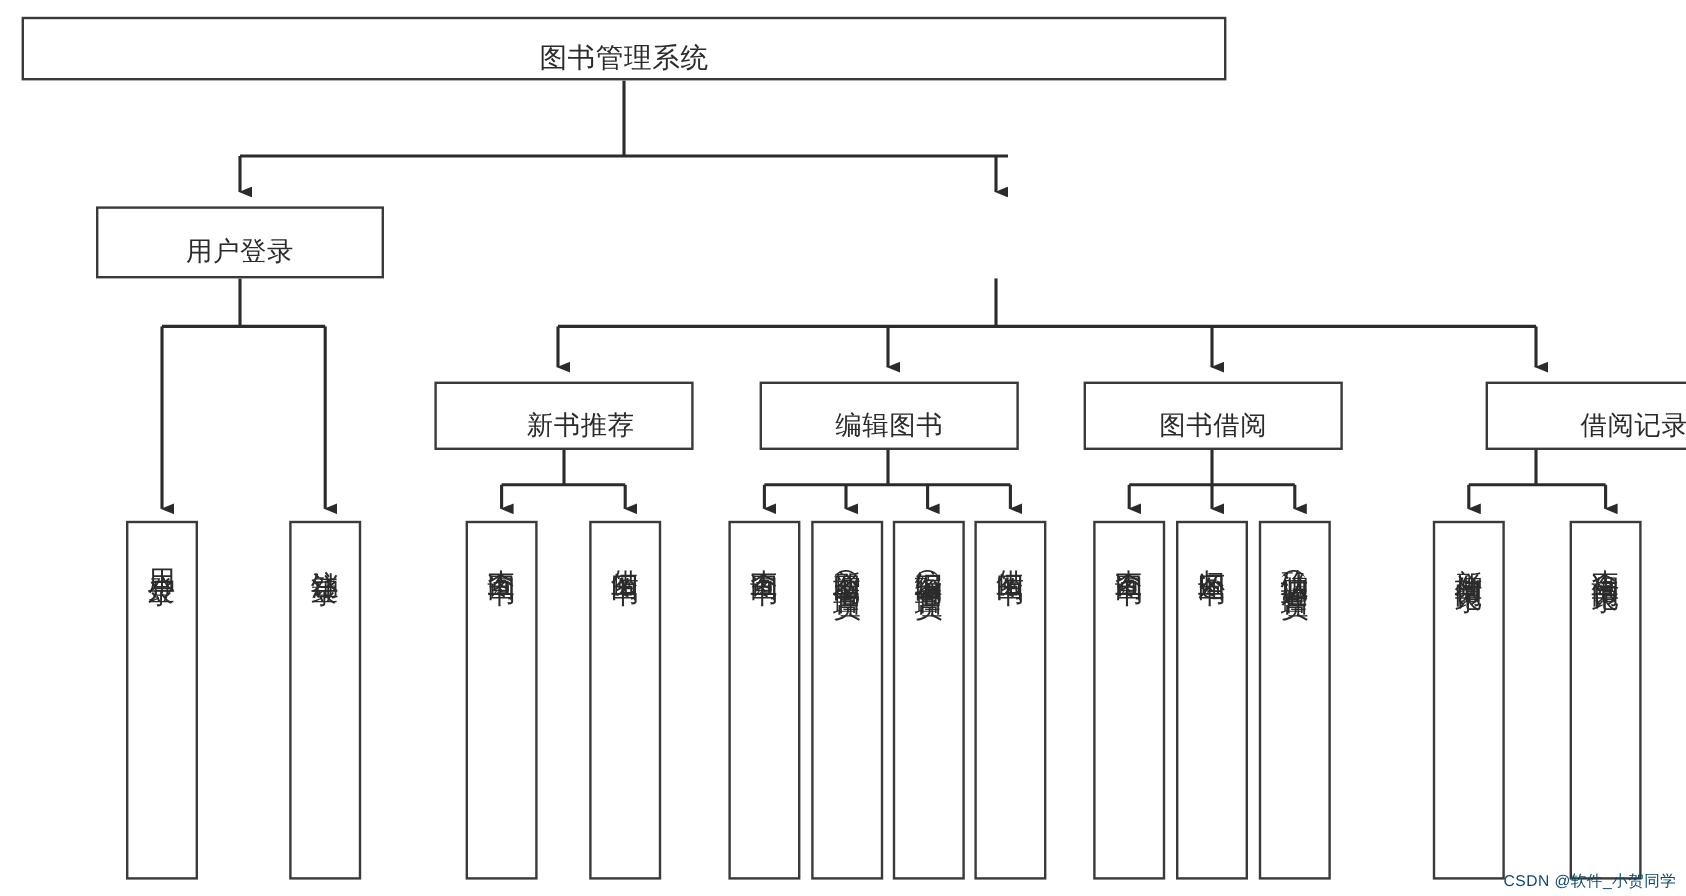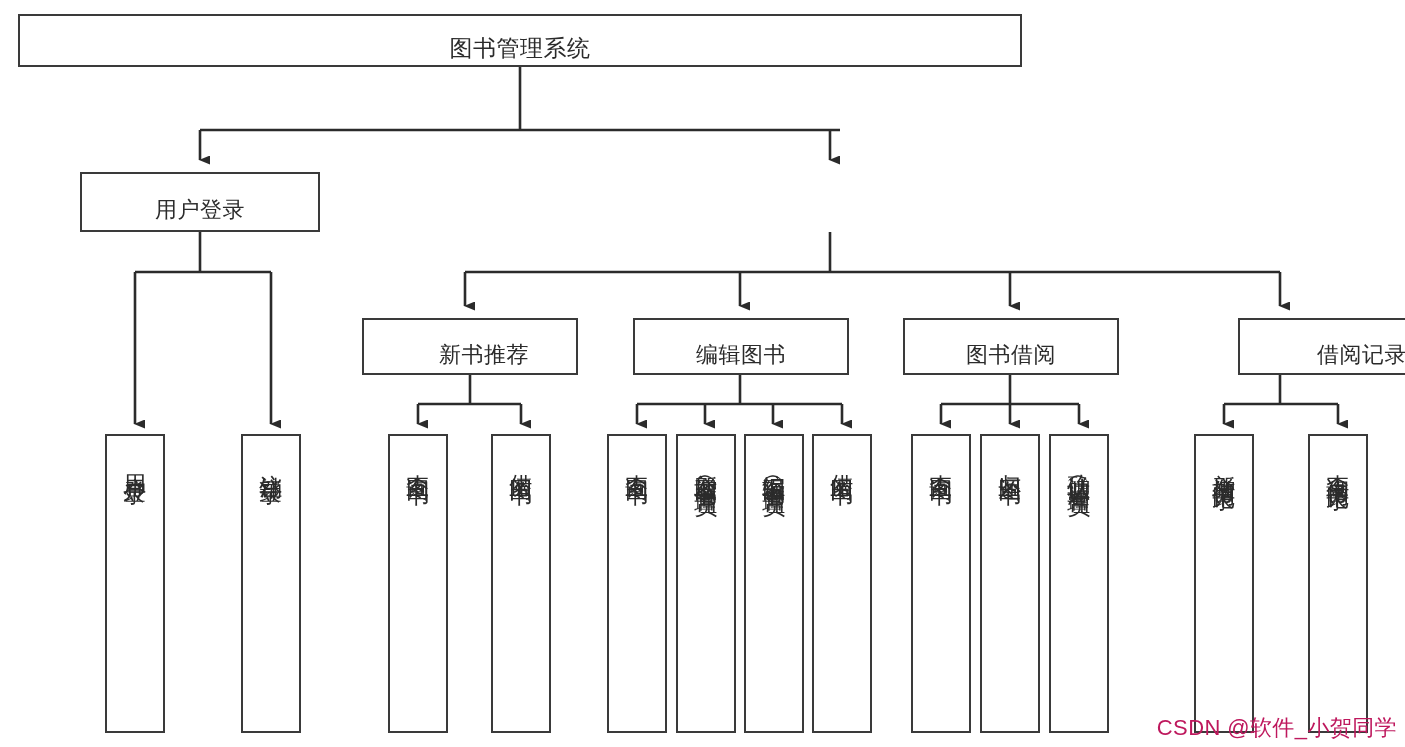--- a/index.html
+++ b/index.html
@@ -66,22 +66,22 @@
     white-space: nowrap;
     max-height: 290px;
   }
   .node.vert.tall .node-label {
     max-height: 292px;
   }
   #watermark {
     position: absolute;
     right: 8px;
     bottom: 4px;
-    font-size: 22px;
-    color: #be185d;
+    font-size: 13px;
+    color: #0c4a6e;
     z-index: 5;
     white-space: nowrap;
     letter-spacing: 0.4px;
   }
 </style>
 </head>
 <body>
 
 <div id="diagram-root">
 

